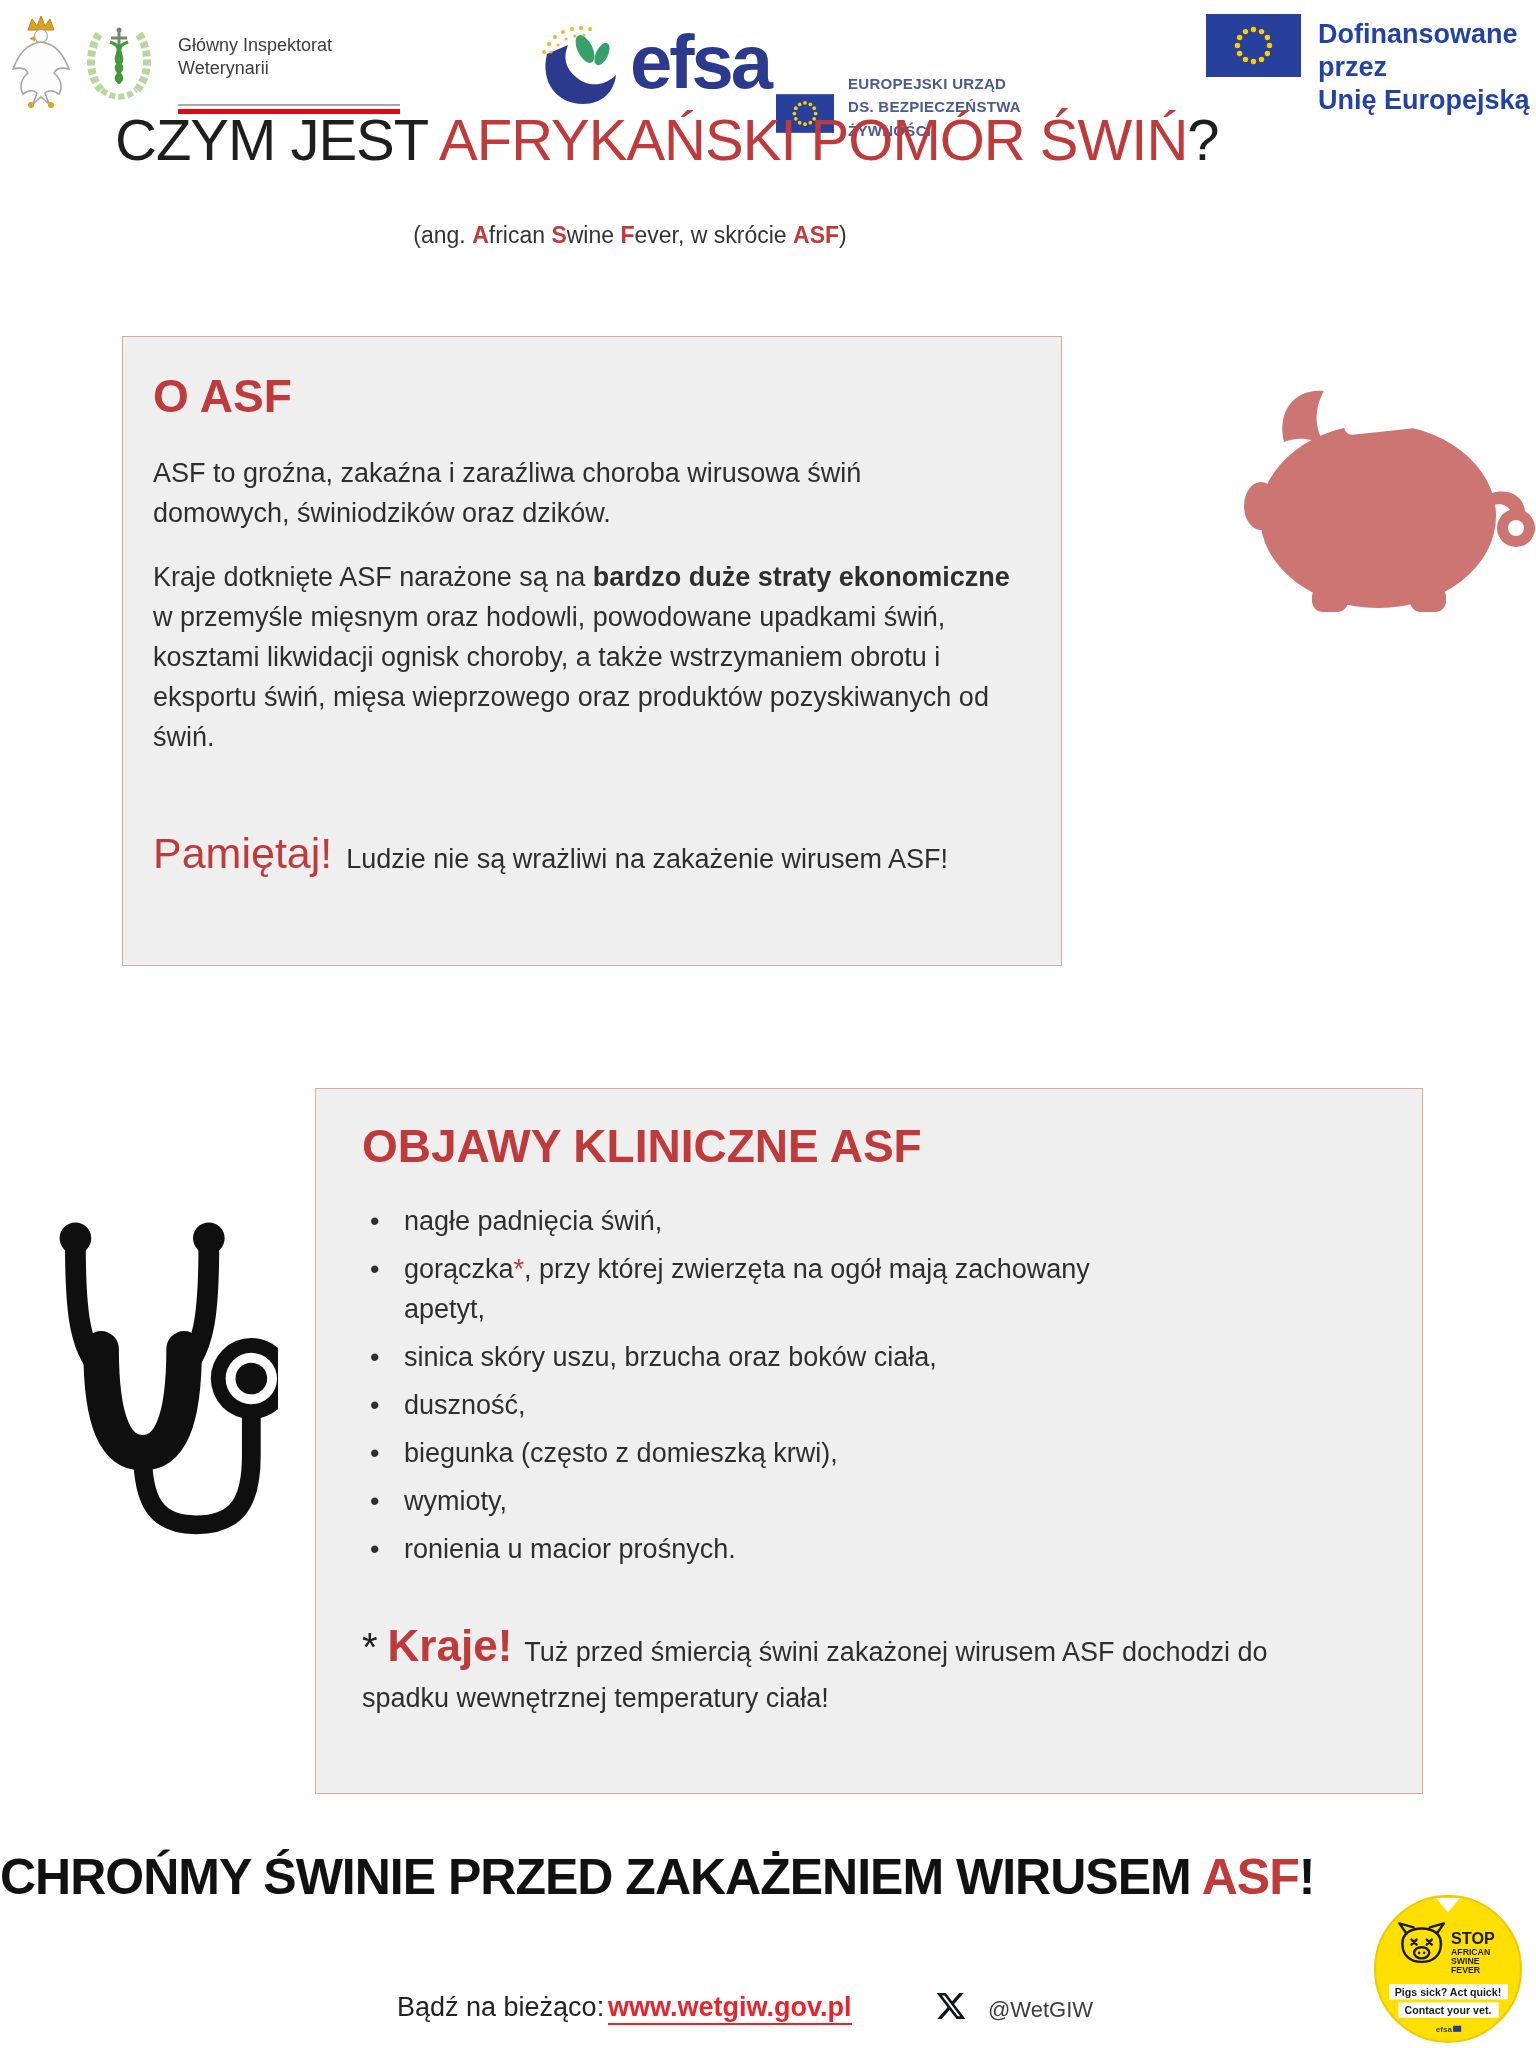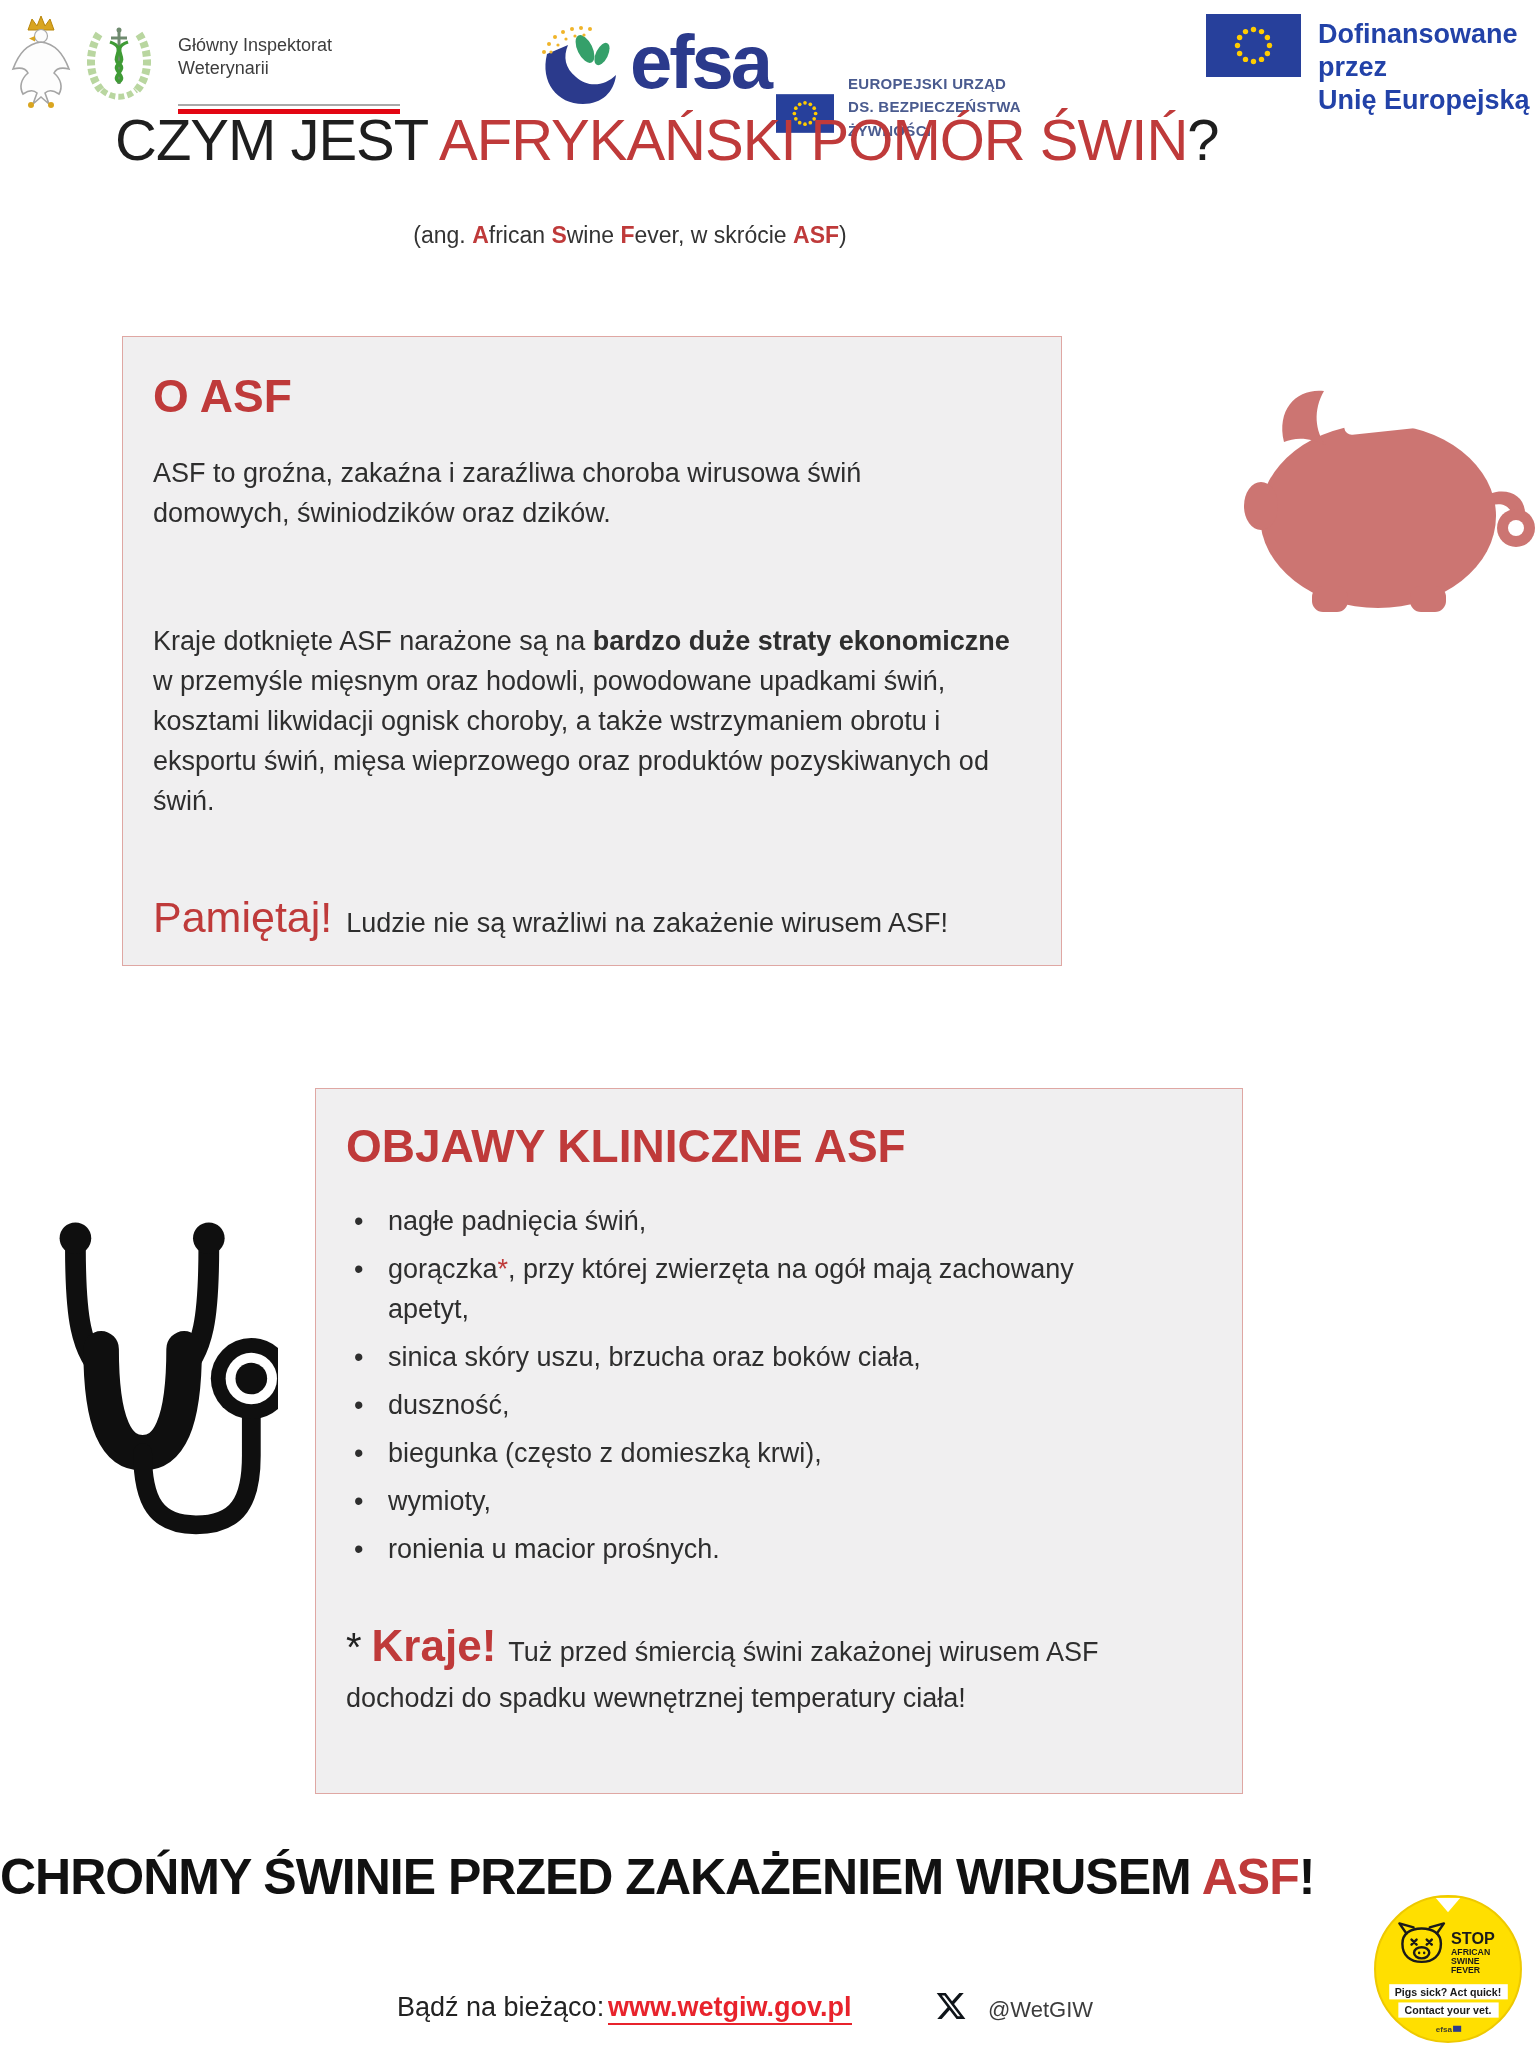--- a/index.html
+++ b/index.html
@@ -32,25 +32,25 @@
   .eu-flag-big{position:absolute;left:1206px;top:14px;width:95px;height:63px;}
   .eu-funding{position:absolute;left:1318px;top:18px;font-size:27px;font-weight:700;line-height:1.22;color:#2242a8;}
 
   
   .main-title{position:absolute;left:115px;top:106px;font-size:58px;font-weight:400;letter-spacing:-1px;color:#1e1e1e;white-space:nowrap;}
   .subtitle{position:absolute;left:0;top:222px;width:1260px;text-align:center;font-size:23px;color:#333;}
 
   
   .box{position:absolute;background:var(--box-bg);border:1.5px solid var(--box-border);}
   .box-about{left:122px;top:336px;width:940px;height:630px;padding:28px 30px;}
-  .box-symptoms{left:315px;top:1088px;width:928px;height:706px;padding:26px 30px;}
+  .box-symptoms{left:315px;top:1088px;width:1108px;height:706px;padding:26px 46px;}
   .box-heading{font-size:46px;font-weight:700;color:var(--red);line-height:1.35;}
   .body-text{font-size:27px;line-height:40px;color:var(--ink);}
   .p1{margin-top:26px;max-width:820px;}
-  .p2{margin-top:88px;max-width:940px;}
+  .p2{margin-top:24px;max-width:940px;}
   .reminder{margin-top:72px;}
   .reminder-label{font-size:43px;font-weight:400;color:var(--red);margin-right:14px;}
   .reminder-text{font-size:27px;color:var(--ink);}
 
   .symptom-list{list-style:none;margin-top:24px;}
   .symptom-list li{position:relative;padding-left:42px;max-width:770px;font-size:27px;line-height:40px;margin-bottom:8px;}
   .symptom-list li::before{content:"\2022";position:absolute;left:8px;top:0;font-size:27px;color:#2e2e2e;}
   .note{margin-top:54px;max-width:910px;font-size:27px;line-height:46px;}
   .note-star{font-size:40px;font-weight:400;color:#222;margin-right:10px;}
   .note-label{font-size:44px;font-weight:700;color:var(--red);margin-right:12px;}

